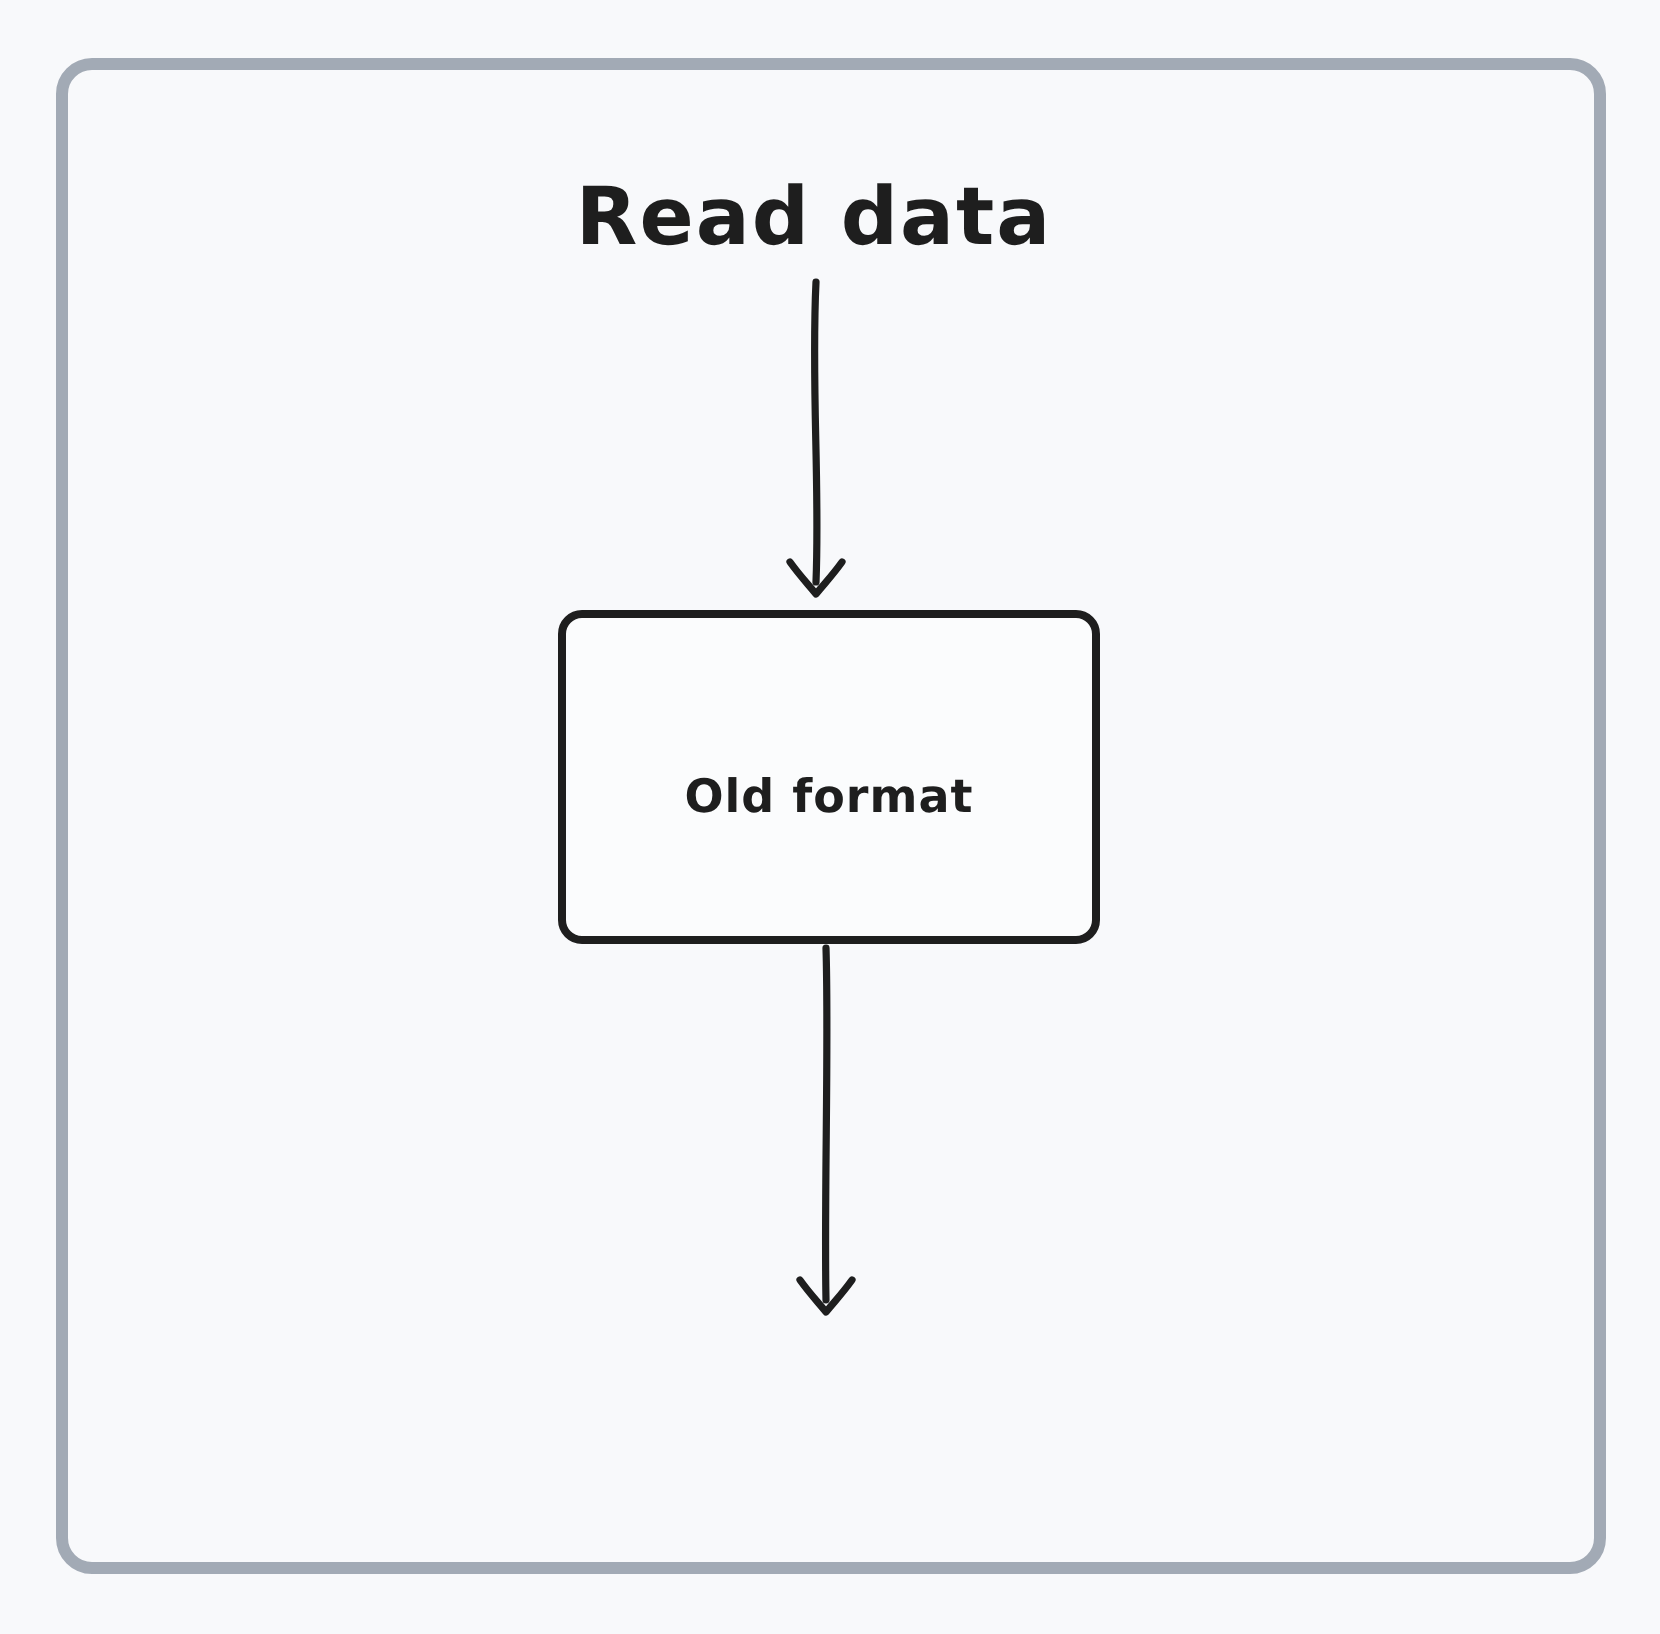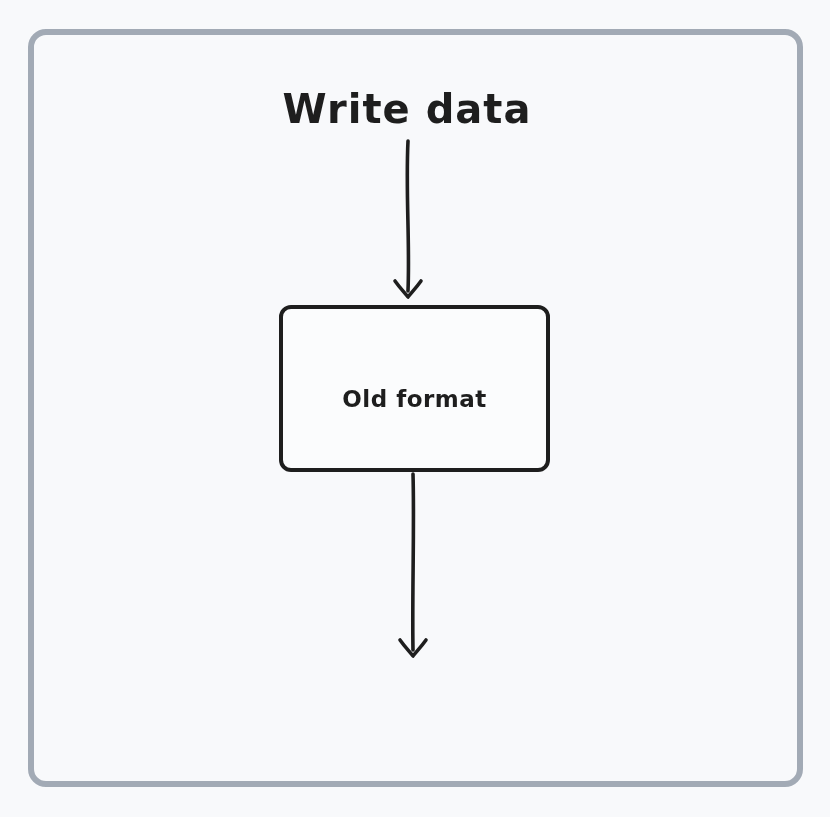--- a/index.html
+++ b/index.html
@@ -74,21 +74,21 @@
     stroke-linejoin: round;
   }
 </style>
 </head>
 <body>
 
 <div class="canvas">
 
   <div class="frame"></div>
 
-  <div class="flow-label top">Write data</div>
+  <div class="flow-label top">Read data</div>
 
   <svg class="arrows" viewBox="0 0 830 817" aria-hidden="true">
     <g class="arrow">
       <path d="M408,141 C405.5,192 410,242 408,291"></path>
       <path d="M395,281 C400,288 404,292 408,297 C412,292 416,288 421,281"></path>
     </g>
     <g class="arrow">
       <path d="M413,474 C414.5,522 412,600 413,650"></path>
       <path d="M400,640 C405,647 409,651 413,656 C417,651 421,647 426,640"></path>
     </g>

